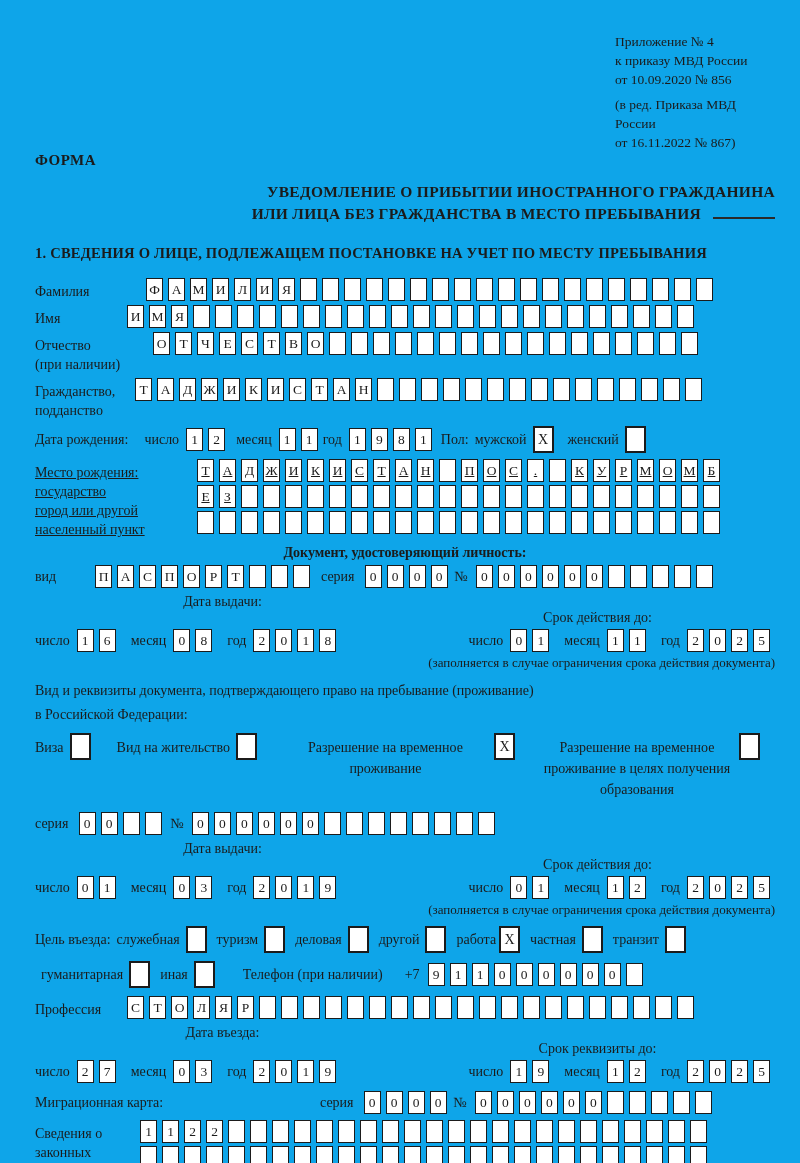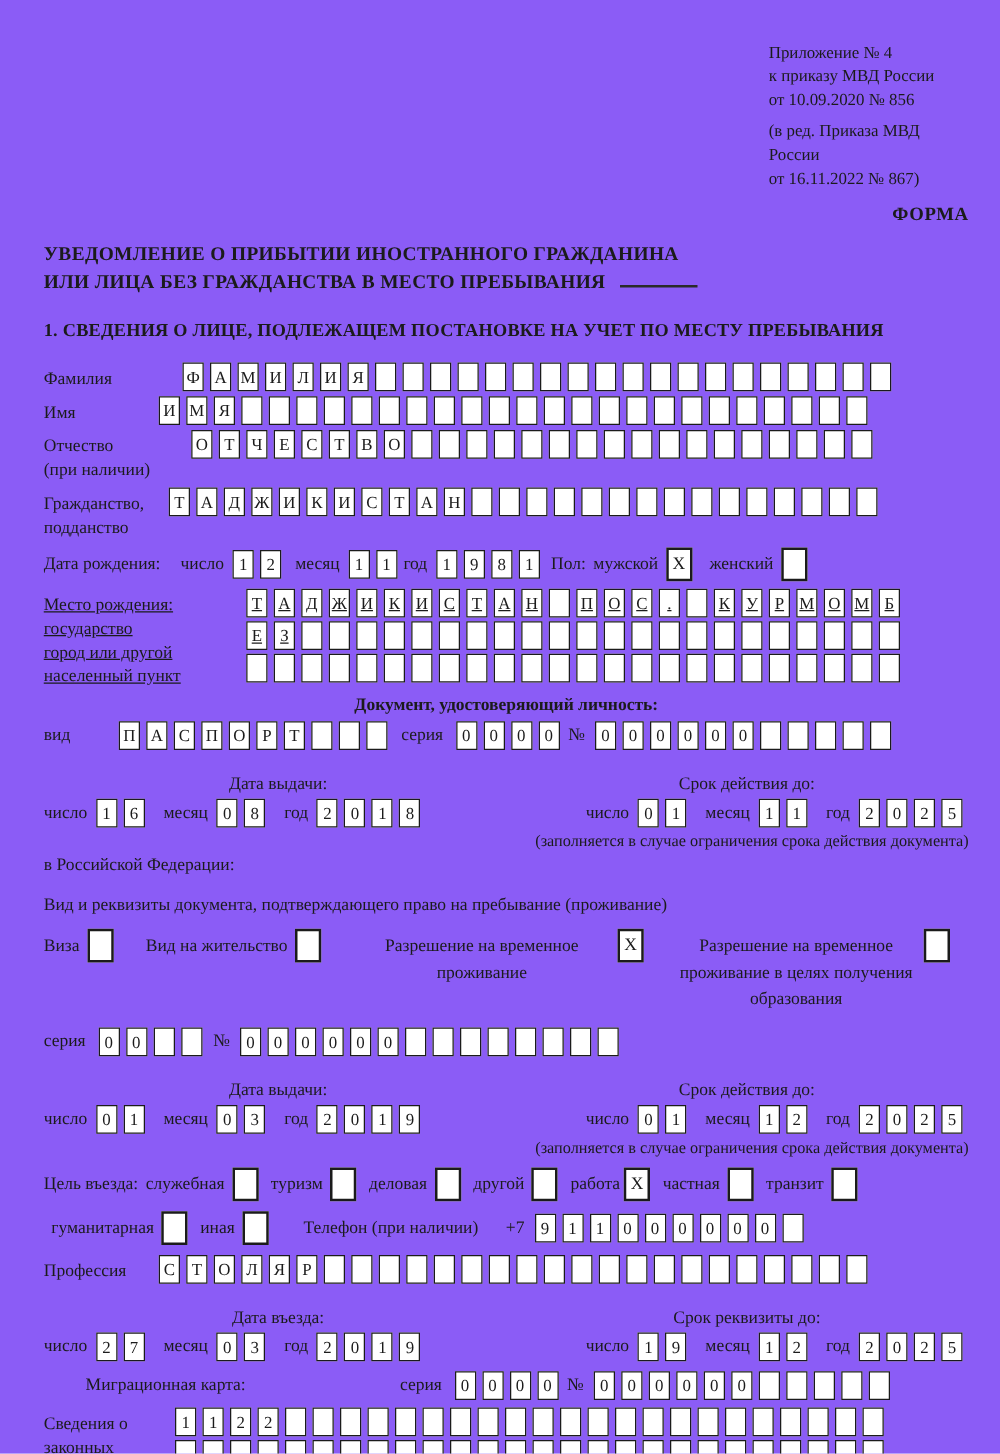--- a/index.html
+++ b/index.html
@@ -1,31 +1,31 @@
 <!DOCTYPE html>
 <html><head>
 <meta charset="utf-8">
 <style>
   html,body{margin:0;padding:0;background:#ffffff;}
   .page{
     position:relative;
     width:800px;height:1163px;
     margin:0 auto;
-    background:#8b5cf6;
+    background:#0ea5e9;
     color:#1b1b1b;
     font-family:"Liberation Serif","DejaVu Serif",serif;
     font-size:14px;
     box-sizing:border-box;
     padding:32px 25px 20px 35px;
     overflow:hidden;
   }
   .appendix{margin-left:580px;font-size:13.5px;line-height:19px;}
   .appendix2{margin-top:6px;}
-  .forma{margin-top:12px;text-align:right;font-weight:bold;font-size:15px;letter-spacing:.5px;}
-  .title{margin-top:12px;text-align:left;font-weight:bold;font-size:15.5px;line-height:22px;letter-spacing:.3px;}
+  .forma{text-align:left;font-weight:bold;font-size:15px;letter-spacing:.5px;}
+  .title{margin-top:12px;text-align:right;font-weight:bold;font-size:15.5px;line-height:22px;letter-spacing:.3px;}
   .blank{display:inline-block;width:62px;height:13px;border-bottom:2.5px solid #2a2a2a;margin-left:12px;}
   .sect{margin-top:20px;font-weight:bold;font-size:14.6px;letter-spacing:.2px;}
 
   .frow{display:flex;align-items:flex-start;margin-top:4px;}
   .lbl{line-height:19px;padding-top:4px;flex:none;}
   .w92{width:92px;}
   .w118{width:118px;}
   .w100{width:100px;}
   .w162{width:162px;}
   .w105{width:105px;}
@@ -44,21 +44,21 @@
     flex:none;box-sizing:content-box;
     width:17px;height:23px;
     border:2px solid #1b1b1b;
     text-align:center;line-height:23px;font-size:14px;
     margin-left:6px;background:#fff;
   }
   .stack{display:flex;flex-direction:column;}
   .stack .cells{margin-bottom:3px;}
 
   .center-b{text-align:center;font-weight:bold;margin-top:6px;}
-  .dh{display:flex;margin-top:20px;}
+  .dh{display:flex;margin-top:6px;flex-direction:column;}
   .dh-left{width:375px;text-align:center;}
   .dh-right{width:355px;margin-left:auto;text-align:center;}
   .drow{display:flex;align-items:center;margin-top:3px;}
   .dg{display:flex;align-items:center;flex:none;}
   .dg-left{width:375px;}
   .dg-right{margin-left:auto;}
   .dlab{margin-right:7px;}
   .dg .cells{margin-right:10px;}
   .dg .cells:last-child{margin-right:0;}
   .note{text-align:right;font-size:13px;margin-top:3px;}
@@ -431,22 +431,22 @@
       <div class="cells">
           <div class="cell">2</div>
           <div class="cell">0</div>
           <div class="cell">2</div>
           <div class="cell">5</div>
         </div>
     </div>
   </div>
   <div class="note">(заполняется в случае ограничения срока действия документа)</div>
 
+  <div class="intro">Вид и реквизиты документа, подтверждающего право на пребывание (проживание)</div>
   <div class="intro" style="margin-top:0;">в Российской Федерации:</div>
-  <div class="intro">Вид и реквизиты документа, подтверждающего право на пребывание (проживание)</div>
 
   <div class="optrow">
     <div class="opt">
       <span class="opt-label">Виза</span>
       <div class="checkbox"></div>
     </div>
     <div class="opt">
       <span class="opt-label">Вид на жительство</span>
       <div class="checkbox"></div>
     </div>
@@ -661,21 +661,21 @@
       <div class="cells">
           <div class="cell">2</div>
           <div class="cell">0</div>
           <div class="cell">2</div>
           <div class="cell">5</div>
         </div>
     </div>
   </div>
 
   <div class="frow" style="align-items:center;margin-top:8px;">
-    <span class="mig-label" style="padding-top:0;text-align:center;">Миграционная карта:</span>
+    <span class="mig-label" style="padding-top:0;">Миграционная карта:</span>
     <span style="margin-left:90px;margin-right:10px;">серия</span>
     <div class="cells">
         <div class="cell">0</div>
         <div class="cell">0</div>
         <div class="cell">0</div>
         <div class="cell">0</div>
       </div>
     <span style="margin:0 8px 0 2px;">№</span>
     <div class="cells">
         <div class="cell">0</div>

